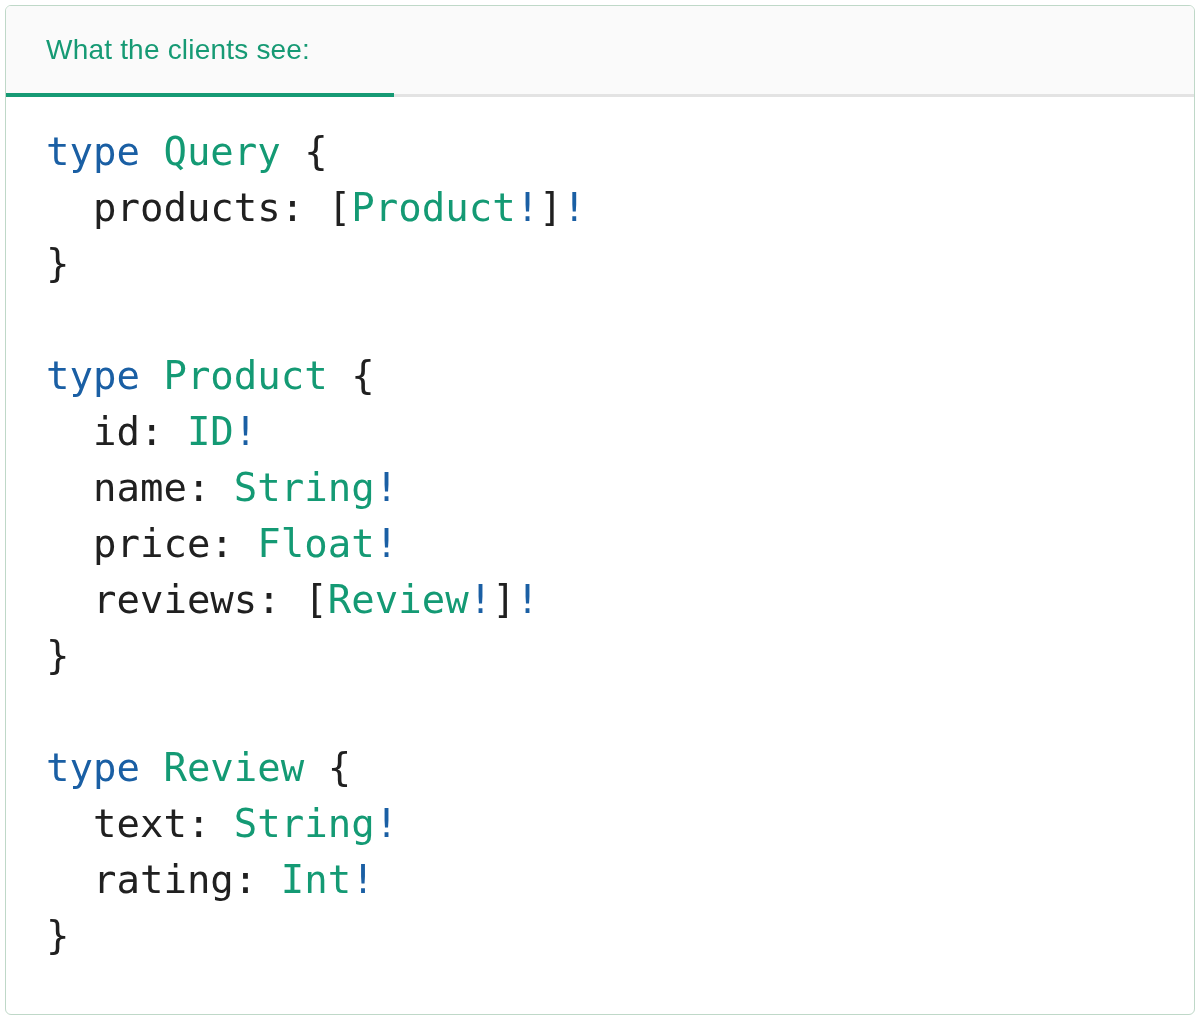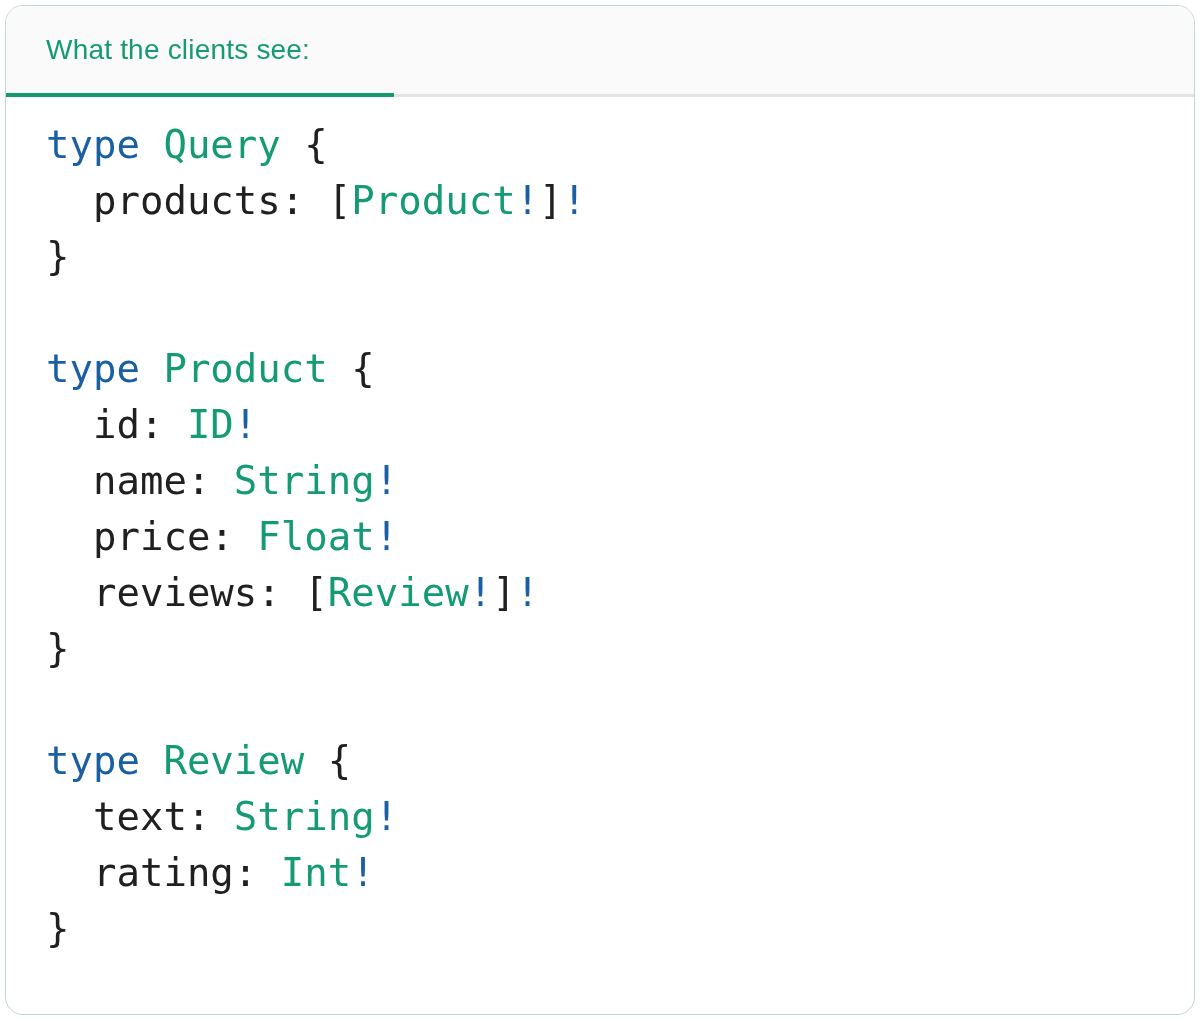--- a/index.html
+++ b/index.html
@@ -12,21 +12,21 @@
     font-family: "Liberation Sans", sans-serif;
   }
   .panel {
     position: absolute;
     left: 5px;
     top: 5px;
     width: 1190px;
     height: 1010px;
     background: #ffffff;
     border: 1.5px solid #bfd8c8;
-    border-radius: 18px;
+    border-radius: 6px;
     overflow: hidden;
   }
   .panel-header {
     position: relative;
     height: 91px;
     background: #fafafa;
     border-bottom: 3px solid #e3e3e3;
     display: flex;
     align-items: center;
     padding-left: 40px;
@@ -37,21 +37,21 @@
     letter-spacing: 0.2px;
   }
   .tab-indicator {
     position: absolute;
     left: 0;
     bottom: -3px;
     width: 388px;
     height: 4px;
   }
   .code-area {
-    padding: 20px 30px 0 40px;
+    padding: 27px 30px 0 40px;
   }
   pre.code {
     margin: 0;
     font-family: "DejaVu Sans Mono", "Liberation Mono", monospace;
     font-size: 39px;
     line-height: 56px;
     font-weight: 400;
     white-space: pre;
   }
   .code-line {

